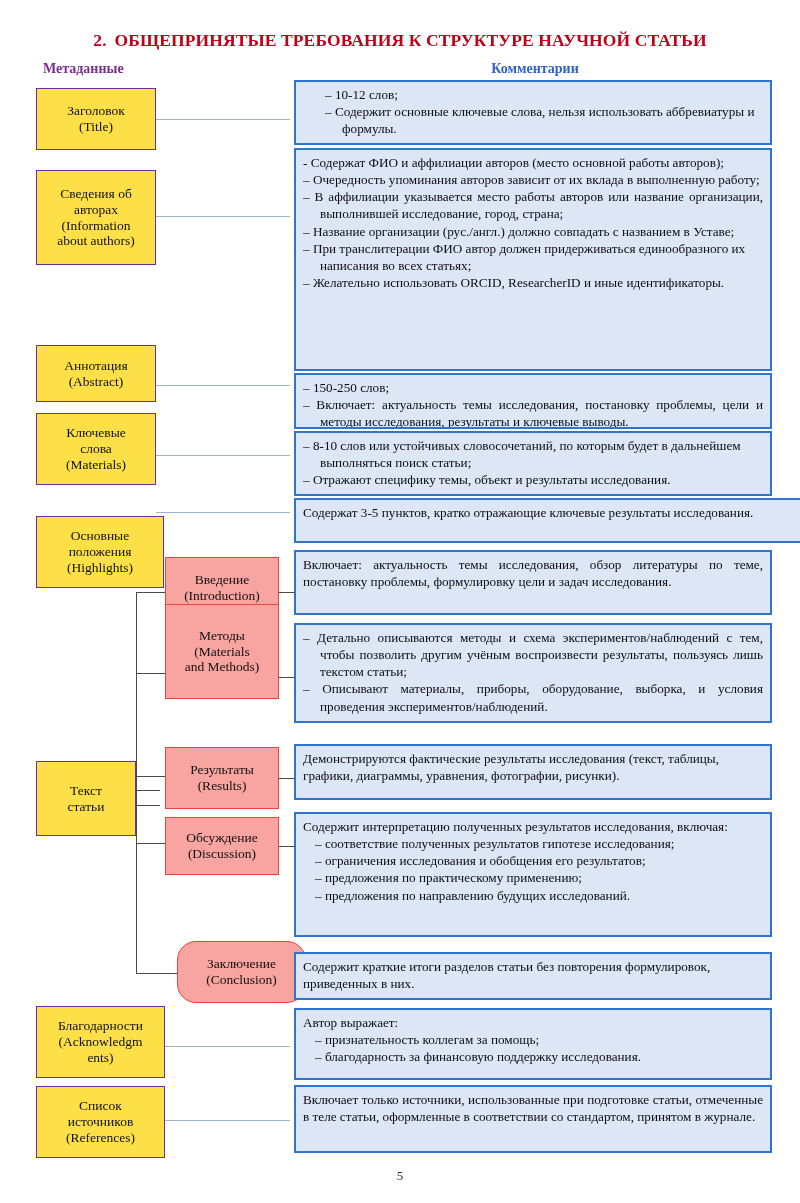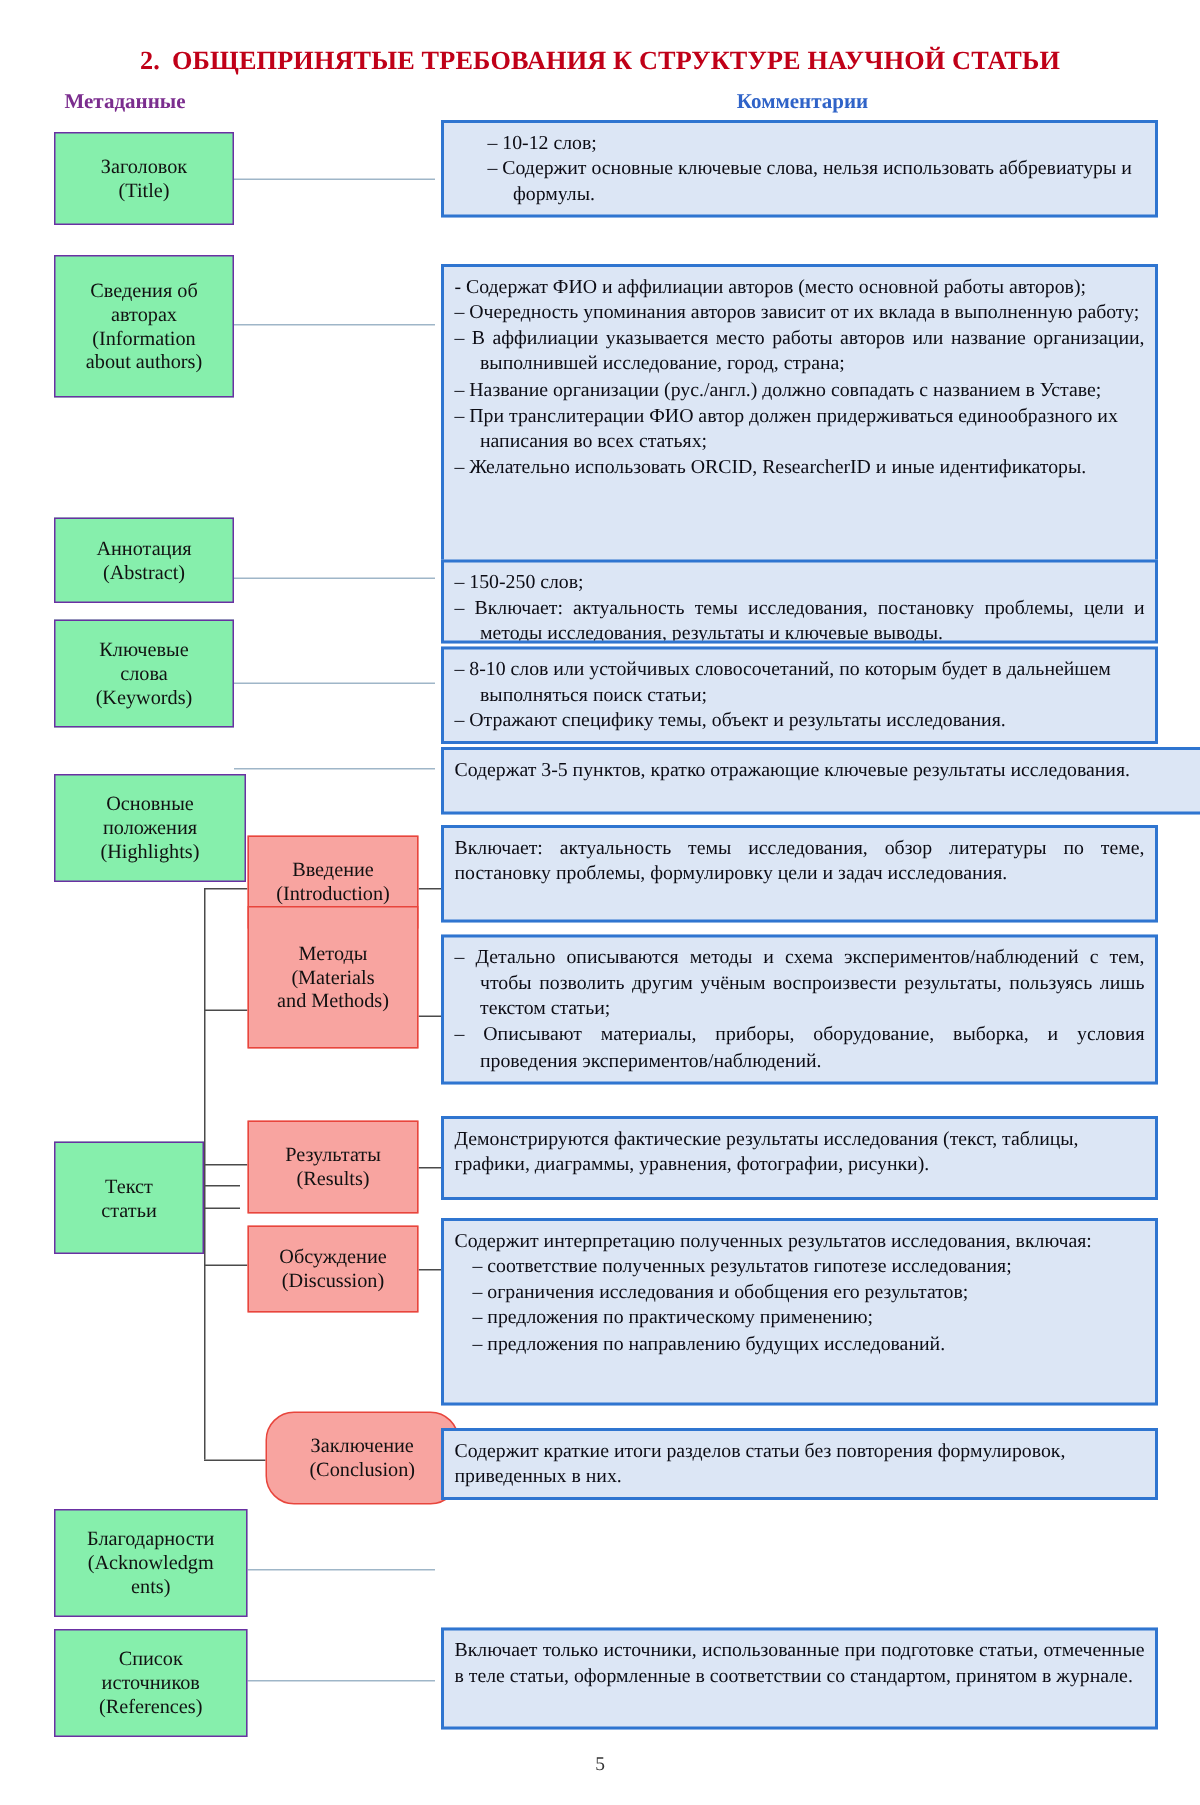--- a/index.html
+++ b/index.html
@@ -66,21 +66,21 @@
     align-items: center;
     justify-content: center;
     text-align: center;
     line-height: 1.18;
     font-size: 13.5px;
     color: #111;
   }
   .box .inner { width: 100%; padding: 0 3px; }
 
   .box.meta {
-    background: #86efac;
+    background: #fde047;
     border: 1.6px solid #6a30a3;
   }
   .box.section {
     background: #f8a4a0;
     border: 1.6px solid #e8453c;
   }
 
   
   .cbox {
     position: absolute;
@@ -187,21 +187,21 @@
     <div class="inner">
       <div>Аннотация</div>
       <div>(Abstract)</div>
     </div>
   </div>
 
   <div class="box meta" style="left:36px; top:413px; width:120px; height:72px;">
     <div class="inner">
       <div>Ключевые</div>
       <div>слова</div>
-      <div>(Keywords)</div>
+      <div>(Materials)</div>
     </div>
   </div>
 
   <div class="box meta" style="left:36px; top:516px; width:128px; height:72px;">
     <div class="inner">
       <div>Основные</div>
       <div>положения</div>
       <div>(Highlights)</div>
     </div>
   </div>
@@ -263,21 +263,21 @@
       <div>Заключение</div>
       <div>(Conclusion)</div>
     </div>
   </div>
 
   <div class="cbox" style="left:294px; top:80px; width:478px; height:65px;padding-left:29px;">
     <p class="hang">–  10-12 слов;</p>
     <p class="hang">–  Содержит основные ключевые слова, нельзя использовать аббревиатуры и формулы.</p>
   </div>
 
-  <div class="cbox" style="left:294px; top:148px; width:478px; height:223px;margin-top:28px;">
+  <div class="cbox" style="left:294px; top:148px; width:478px; height:223px;">
     <p class="hang just">-  Содержат ФИО и аффилиации авторов (место основной работы авторов);</p>
     <p class="hang just">–  Очередность упоминания авторов зависит от их вклада в выполненную работу;</p>
     <p class="hang just">–  В аффилиации указывается место работы авторов или название организации, выполнившей исследование, город, страна;</p>
     <p class="hang just">–  Название организации (рус./англ.) должно совпадать с названием в Уставе;</p>
     <p class="hang">–  При транслитерации ФИО автор должен придерживаться единообразного их написания во всех статьях;</p>
     <p class="hang">–  Желательно использовать ORCID, ResearcherID и иные идентификаторы.</p>
   </div>
 
   <div class="cbox" style="left:294px; top:373px; width:478px; height:56px;">
     <p class="hang">–  150-250 слов;</p>
@@ -311,20 +311,25 @@
     <p class="hang2">–  соответствие полученных результатов гипотезе исследования;</p>
     <p class="hang2">–  ограничения исследования и обобщения его результатов;</p>
     <p class="hang2">–  предложения по практическому применению;</p>
     <p class="hang2">–  предложения по направлению будущих исследований.</p>
   </div>
 
   <div class="cbox" style="left:294px; top:952px; width:478px; height:48px;">
     <p>Содержит краткие итоги разделов статьи без повторения формулировок, приведенных в них.</p>
   </div>
 
+  <div class="cbox" style="left:294px; top:1008px; width:478px; height:72px;">
+    <p>Автор выражает:</p>
+    <p class="hang2">–  признательность коллегам за помощь;</p>
+    <p class="hang2">–  благодарность за финансовую поддержку исследования.</p>
+  </div>
 
   <div class="cbox" style="left:294px; top:1085px; width:478px; height:68px;">
     <p class="just">Включает только источники, использованные при подготовке статьи, отмеченные в теле статьи, оформленные в соответствии со стандартом, принятом в журнале.</p>
   </div>
 
   <div class="page-number">5</div>
 
 </div>
 
 </body></html>

